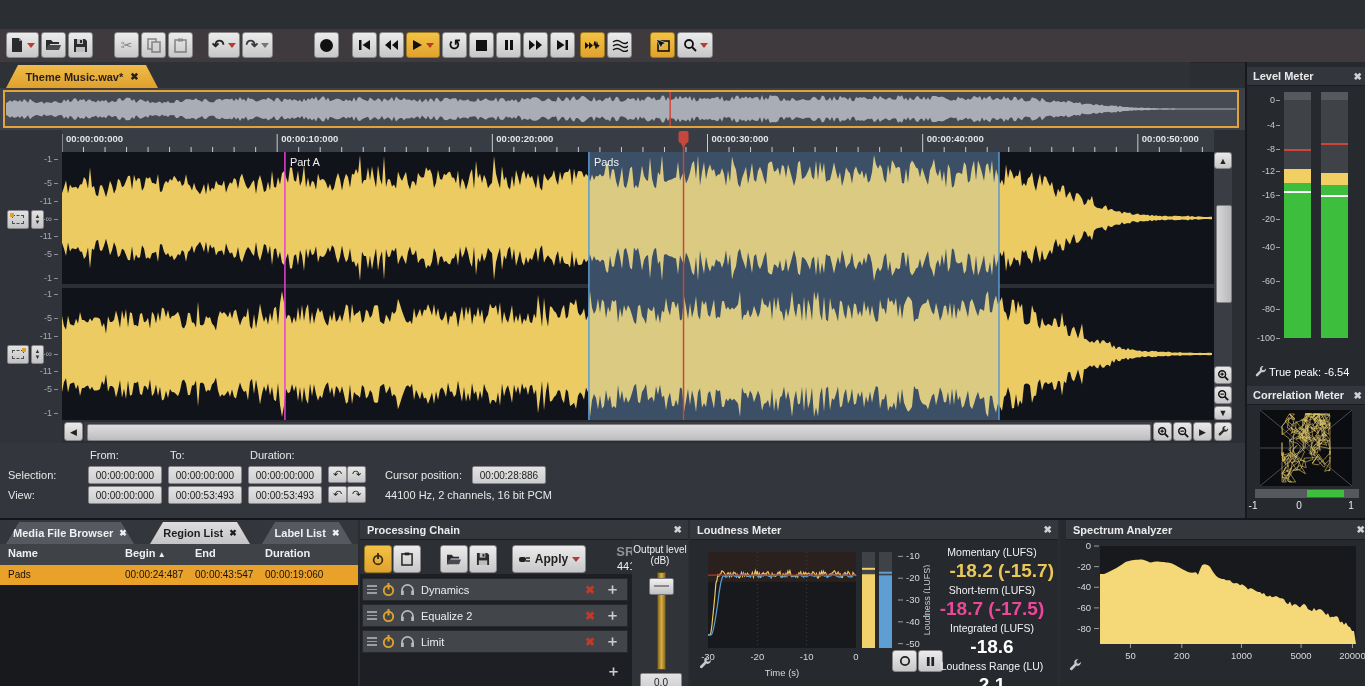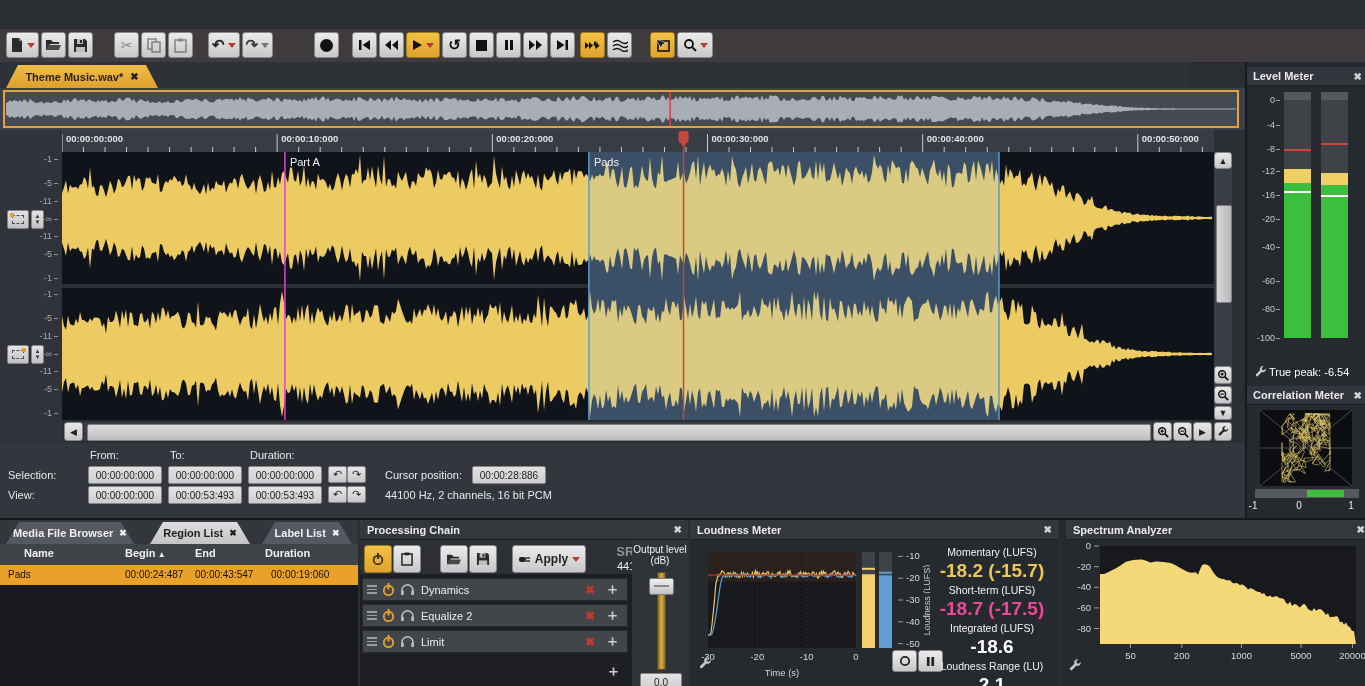--- a/index.html
+++ b/index.html
@@ -533,31 +533,31 @@
           <div class="ftab active" style="left: 150px; width: 100px;">
             <span>Region List</span>
             <span style="font-size: 9px;">✖</span>
           </div>
           <div class="ftab inactive" style="left: 262px; width: 90px;">
             <span>Label List</span>
             <span style="font-size: 9px;">✖</span>
           </div>
         </div>
       <div id="filehead">
-          <div class="fcol" style="left: 24px; text-align: center;">Name</div>
+          <div class="fcol" style="left: 8px; text-align: center;">Name</div>
           <div class="fcol" style="left: 125px;">Begin<span style="font-size: 8px;"> ▲</span></div>
           <div class="fcol" style="left: 195px;">End</div>
           <div class="fcol" style="left: 265px;">Duration</div>
         </div>
       <div id="filerows">
           <div class="frow" style="top: 45px;">
             <div class="fcell" style="left: 8px;">Pads</div>
             <div class="fcell" style="left: 125px;">00:00:24:487</div>
             <div class="fcell" style="left: 195px;">00:00:43:547</div>
-            <div class="fcell" style="left: 265px; margin-left: 6px;">00:00:19:060</div>
+            <div class="fcell" style="left: 265px;">00:00:19:060</div>
           </div>
         </div>
     </div>
 
     <div id="chainpanel">
       <div class="bpanel-head" style="left:0;width:328px;">
         <span>Processing Chain</span>
         <span class="x">✖</span>
       </div>
       <div style="position:absolute;left:4px;top:25px;display:flex;gap:1px;">
@@ -719,21 +719,21 @@
           </div>
         <div class="cbtn" style="height:22px;min-width:25px;">
             <svg width="9" height="11" viewBox="0 0 10 12">
               <rect x="1" y="1" width="3" height="10" fill="#222"></rect>
               <rect x="6" y="1" width="3" height="10" fill="#222"></rect>
             </svg>
           </div>
       </div>
       <div id="loud-readouts" style="position:absolute;left:240px;top:26px;width:124px;display:flex;flex-direction:column;gap:3px;">
           <div class="lr-label">Momentary (LUFS)</div>
-          <div class="lr-value" style="color: rgb(233, 200, 87);">-18.2 (-15.7)</div>
+          <div class="lr-value" style="color: rgb(233, 200, 87); text-align: right;">-18.2 (-15.7)</div>
           <div class="lr-label">Short-term (LUFS)</div>
           <div class="lr-value" style="color: #ec4899;">-18.7 (-17.5)</div>
           <div class="lr-label">Integrated (LUFS)</div>
           <div class="lr-value" style="color: rgb(255, 255, 255);">-18.6</div>
           <div class="lr-label">Loudness Range (LU)</div>
           <div class="lr-value" style="color: rgb(255, 255, 255);">2.1</div>
         </div>
     </div>
 
     <div id="specpanel">

